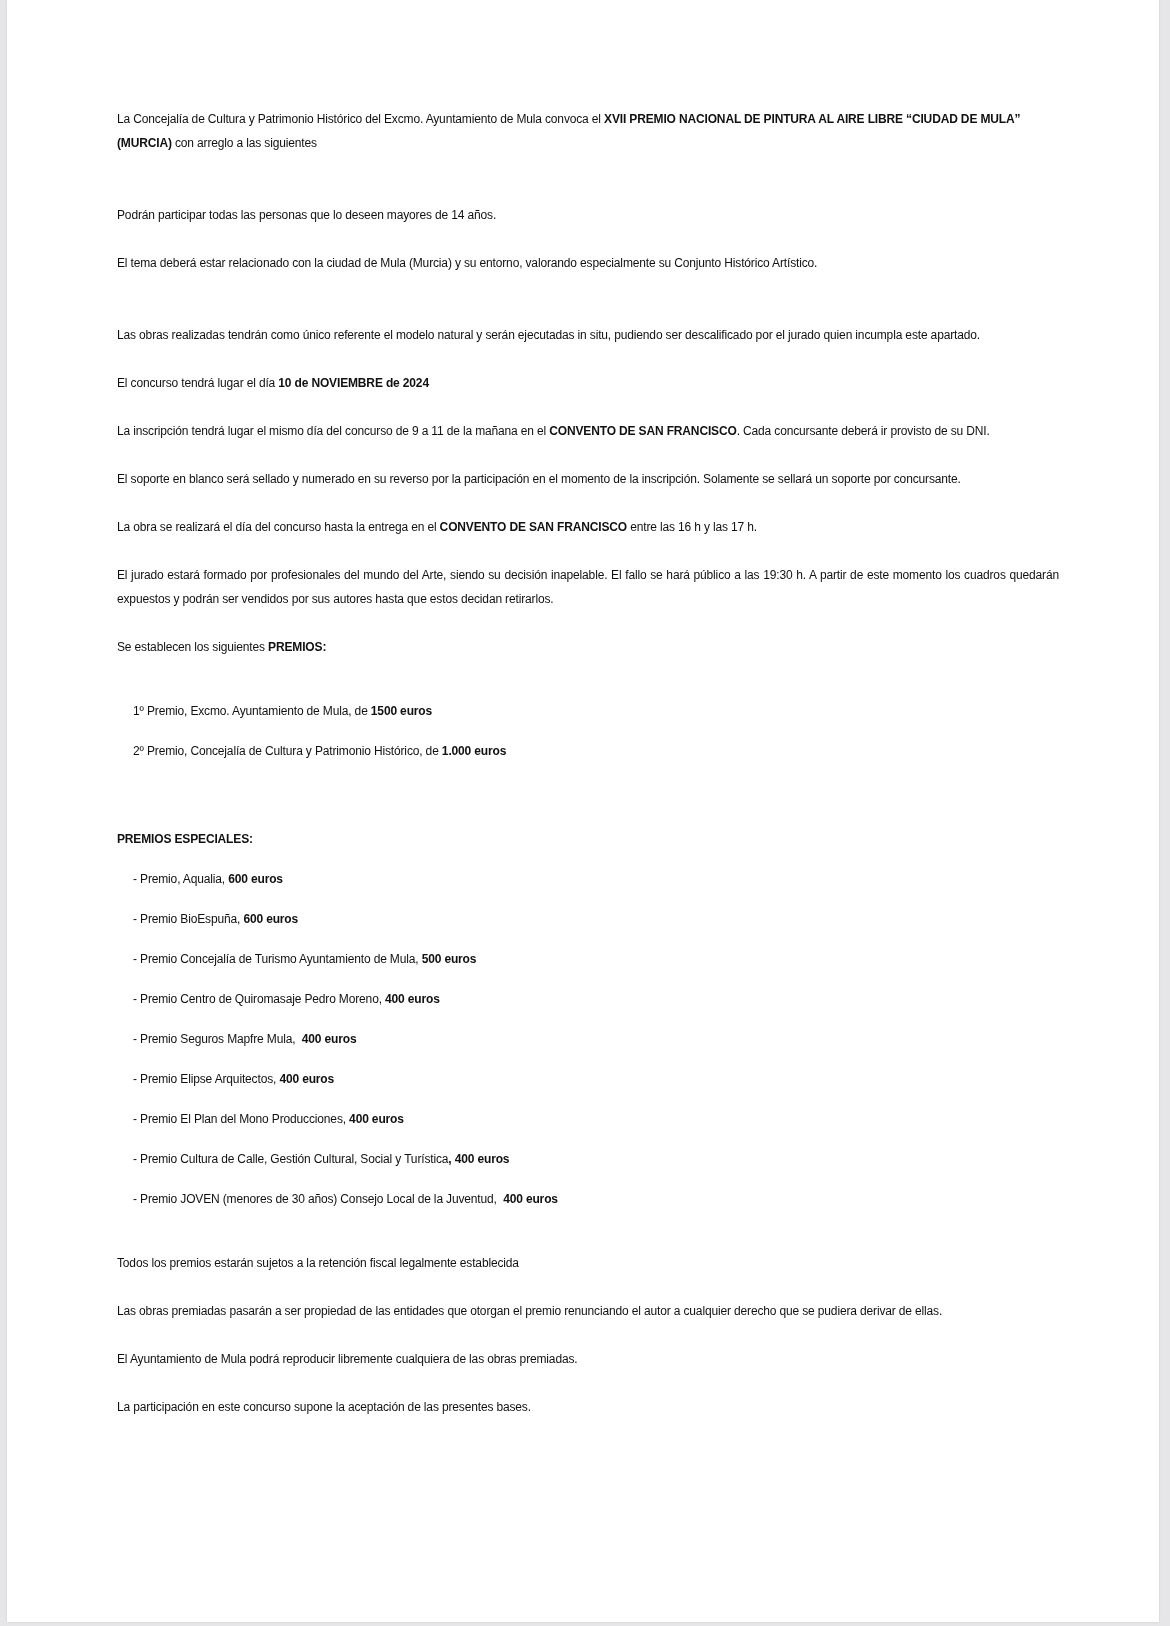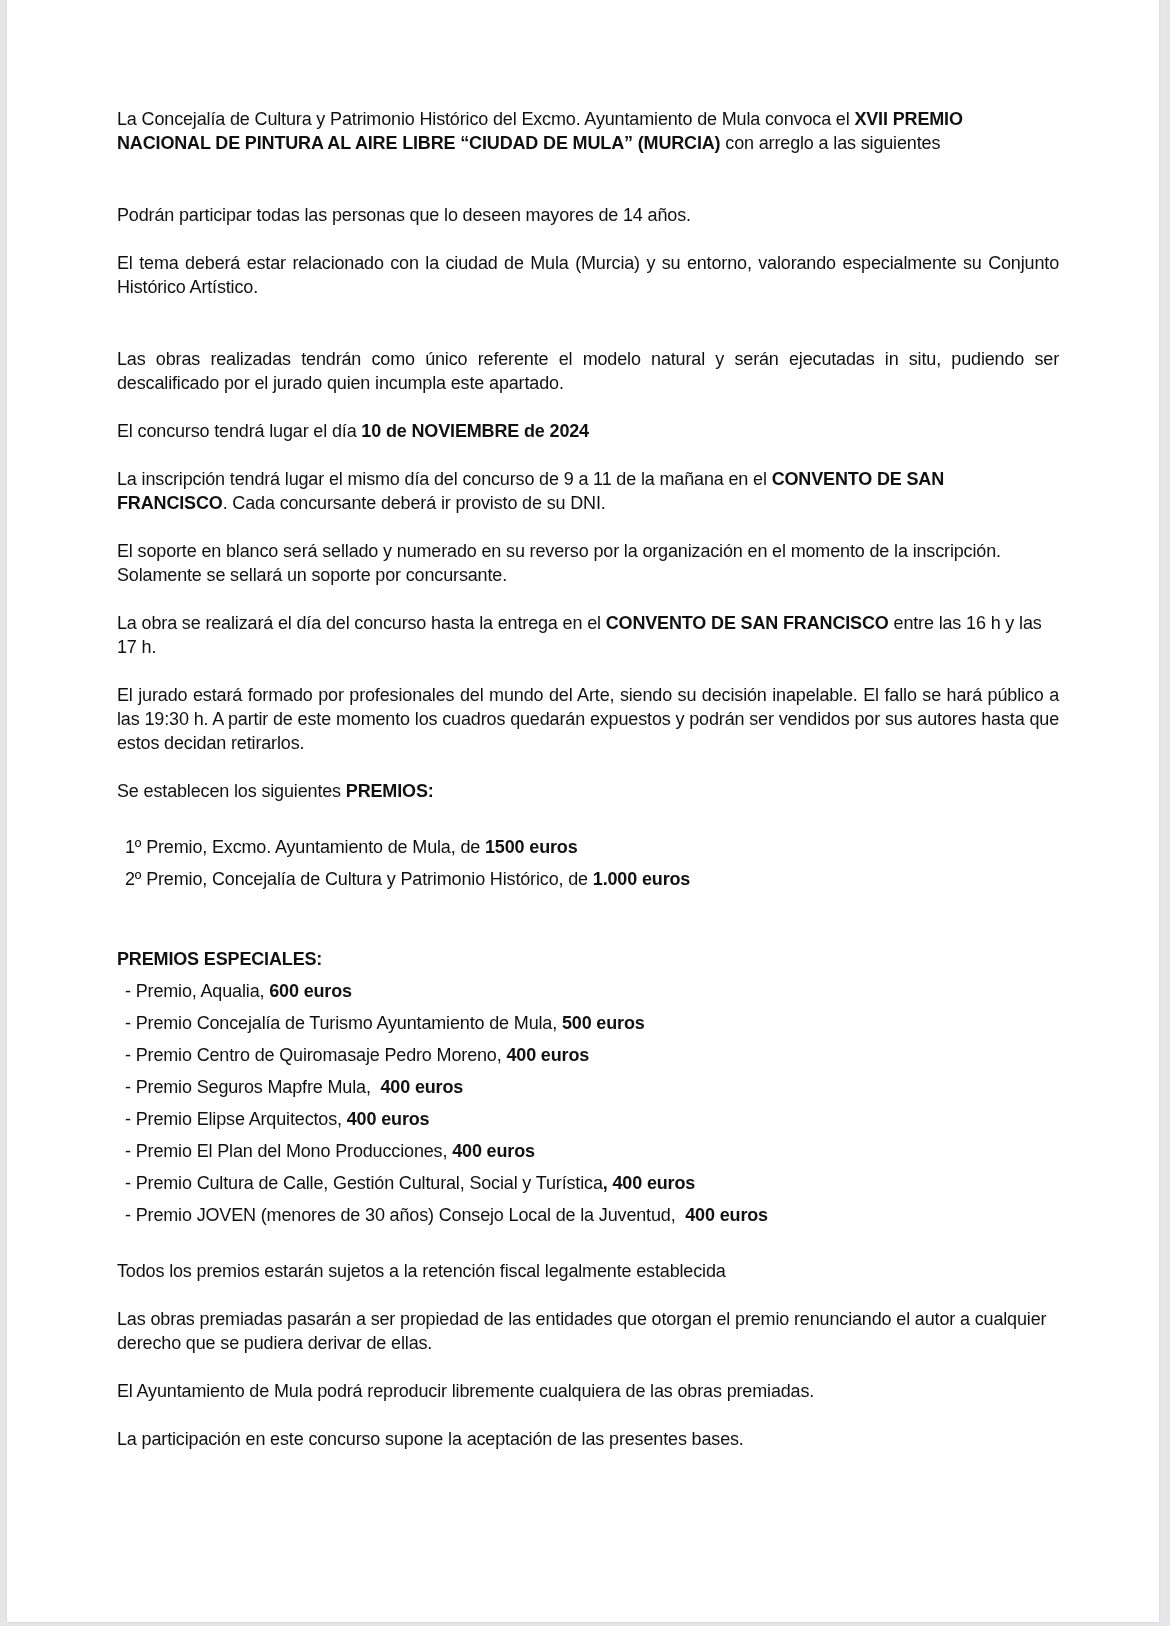--- a/index.html
+++ b/index.html
@@ -10,29 +10,29 @@
     font-family: "Liberation Sans", sans-serif;
     color: #111;
   }
   .page {
     position: absolute; left: 7px; top: 0; width: 1152px; height: 1622px;
     background: #ffffff;
     box-shadow: 0 0 2px rgba(0,0,0,0.12);
   }
   .content {
     position: absolute; left: 110px; top: 107px; width: 942px;
-    font-size: 18px; line-height: 24px;
+    font-size: 12px; line-height: 24px;
     letter-spacing: -0.15px;
   }
   .p { margin: 0; }
   .justify { text-align: justify; text-align-last: left; }
   .gap { height: 24px; }
   .gap2 { height: 48px; }
   b { font-weight: bold; }
-  .list-item { margin: 8px; white-space: pre; }
+  .list-item { margin: 16px; white-space: pre; }
 </style>
 </head>
 <body>
 
 <div class="page">
   <div class="content">
 
     <p class="p">
       <span>La Concejalía de Cultura y Patrimonio Histórico del Excmo. Ayuntamiento de Mula convoca el </span><b>XVII PREMIO NACIONAL DE PINTURA AL AIRE LIBRE “CIUDAD DE MULA” (MURCIA)</b><span> con arreglo a las siguientes</span>
     </p>
@@ -54,21 +54,21 @@
     <p class="p">
       <span>El concurso tendrá lugar el día </span><b>10 de NOVIEMBRE de 2024</b>
     </p>
     <div class="gap"></div>
 
     <p class="p">
       <span>La inscripción tendrá lugar el mismo día del concurso de 9 a 11 de la mañana en el </span><b>CONVENTO DE SAN FRANCISCO</b><span>. Cada concursante deberá ir provisto de su DNI.</span>
     </p>
     <div class="gap"></div>
 
-    <p class="p">El soporte en blanco será sellado y numerado en su reverso por la organización en el momento de la inscripción. Solamente se sellará un soporte por concursante.</p>
+    <p class="p">El soporte en blanco será sellado y numerado en su reverso por la participación en el momento de la inscripción. Solamente se sellará un soporte por concursante.</p>
     <div class="gap"></div>
 
     <p class="p">
       <span>La obra se realizará el día del concurso hasta la entrega en el </span><b>CONVENTO DE SAN FRANCISCO</b><span> entre las 16 h y las 17 h.</span>
     </p>
     <div class="gap"></div>
 
     <p class="p justify">El jurado estará formado por profesionales del mundo del Arte, siendo su decisión inapelable. El fallo se hará público a las 19:30 h. A partir de este momento los cuadros quedarán expuestos y podrán ser vendidos por sus autores hasta que estos decidan retirarlos.</p>
     <div class="gap"></div>
 
@@ -79,20 +79,21 @@
 
     <div>
       <p class="list-item"><span>1º Premio, Excmo. Ayuntamiento de Mula, de </span><b>1500 euros</b></p>
       <p class="list-item"><span>2º Premio, Concejalía de Cultura y Patrimonio Histórico, de </span><b>1.000 euros</b></p>
     </div>
     <div class="gap2"></div>
 
     <p class="p"><b>PREMIOS ESPECIALES:</b></p>
     <div>
       <p class="list-item"><span>- Premio, Aqualia, </span><b>600 euros</b></p>
+      <p class="list-item"><span>- Premio BioEspuña, </span><b>600 euros</b></p>
       <p class="list-item"><span>- Premio Concejalía de Turismo Ayuntamiento de Mula, </span><b>500 euros</b></p>
       <p class="list-item"><span>- Premio Centro de Quiromasaje Pedro Moreno, </span><b>400 euros</b></p>
       <p class="list-item"><span>- Premio Seguros Mapfre Mula,  </span><b>400 euros</b></p>
       <p class="list-item"><span>- Premio Elipse Arquitectos, </span><b>400 euros</b></p>
       <p class="list-item"><span>- Premio El Plan del Mono Producciones, </span><b>400 euros</b></p>
       <p class="list-item"><span>- Premio Cultura de Calle, Gestión Cultural, Social y Turística</span><b>, 400 euros</b></p>
       <p class="list-item"><span>- Premio JOVEN (menores de 30 años) Consejo Local de la Juventud,  </span><b>400 euros</b></p>
     </div>
     <div class="gap"></div>
 

